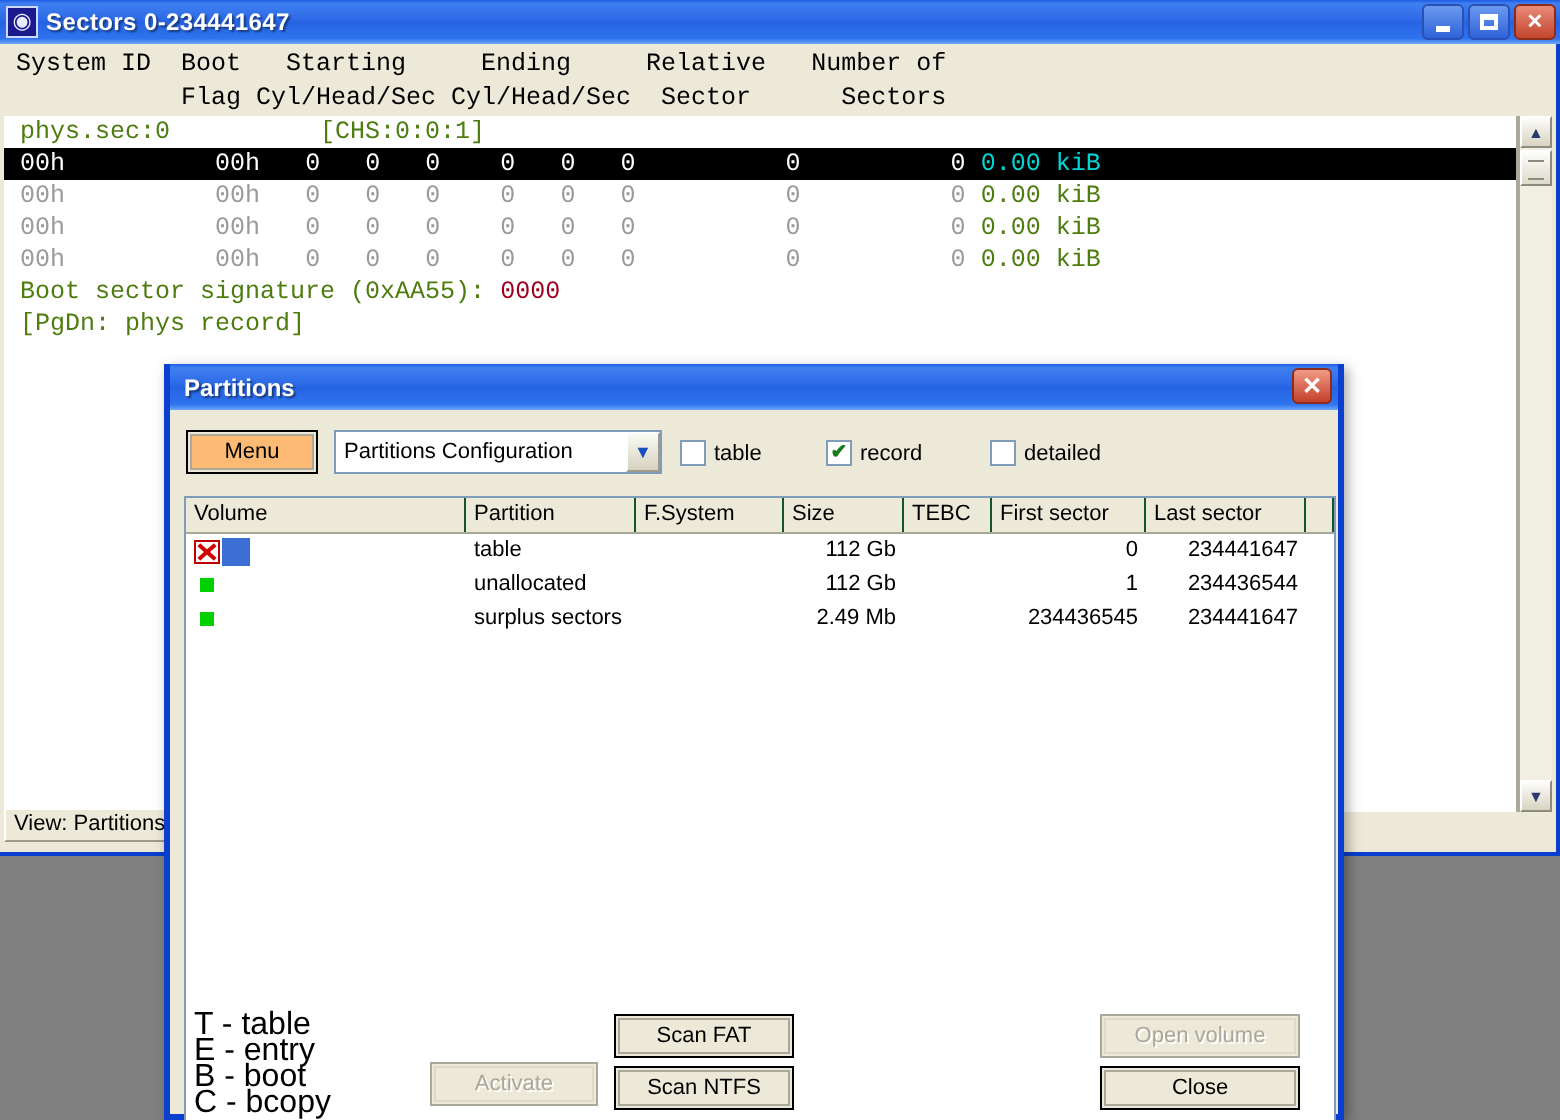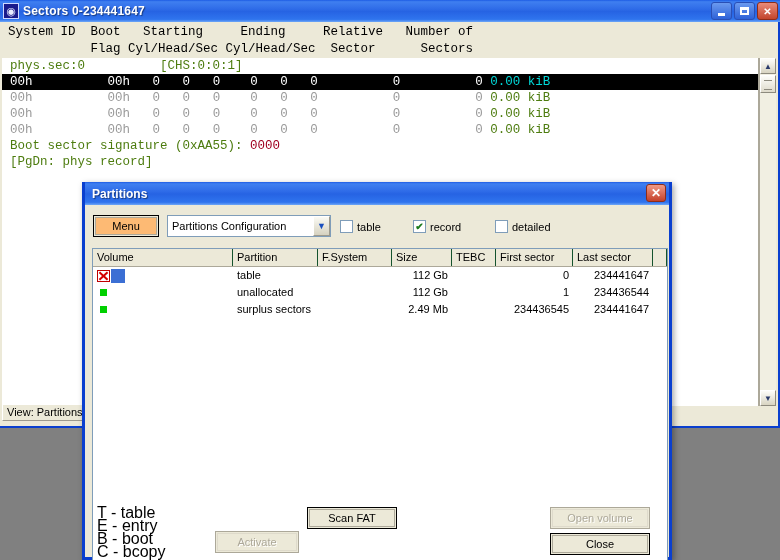--- a/index.html
+++ b/index.html
@@ -335,15 +335,16 @@
 
   <div id="legend">
     <div>T - table</div>
     <div>E - entry</div>
     <div>B - boot</div>
     <div>C - bcopy</div>
   </div>
 
   <div class="btn disabled" id="btn-activate">Activate</div>
   <div class="btn" id="btn-scanfat">Scan FAT</div>
+  <div class="btn" id="btn-scanntfs">Scan NTFS</div>
   <div class="btn disabled" id="btn-openvol">Open volume</div>
   <div class="btn" id="btn-close">Close</div>
 </div>
 
 </body></html>

